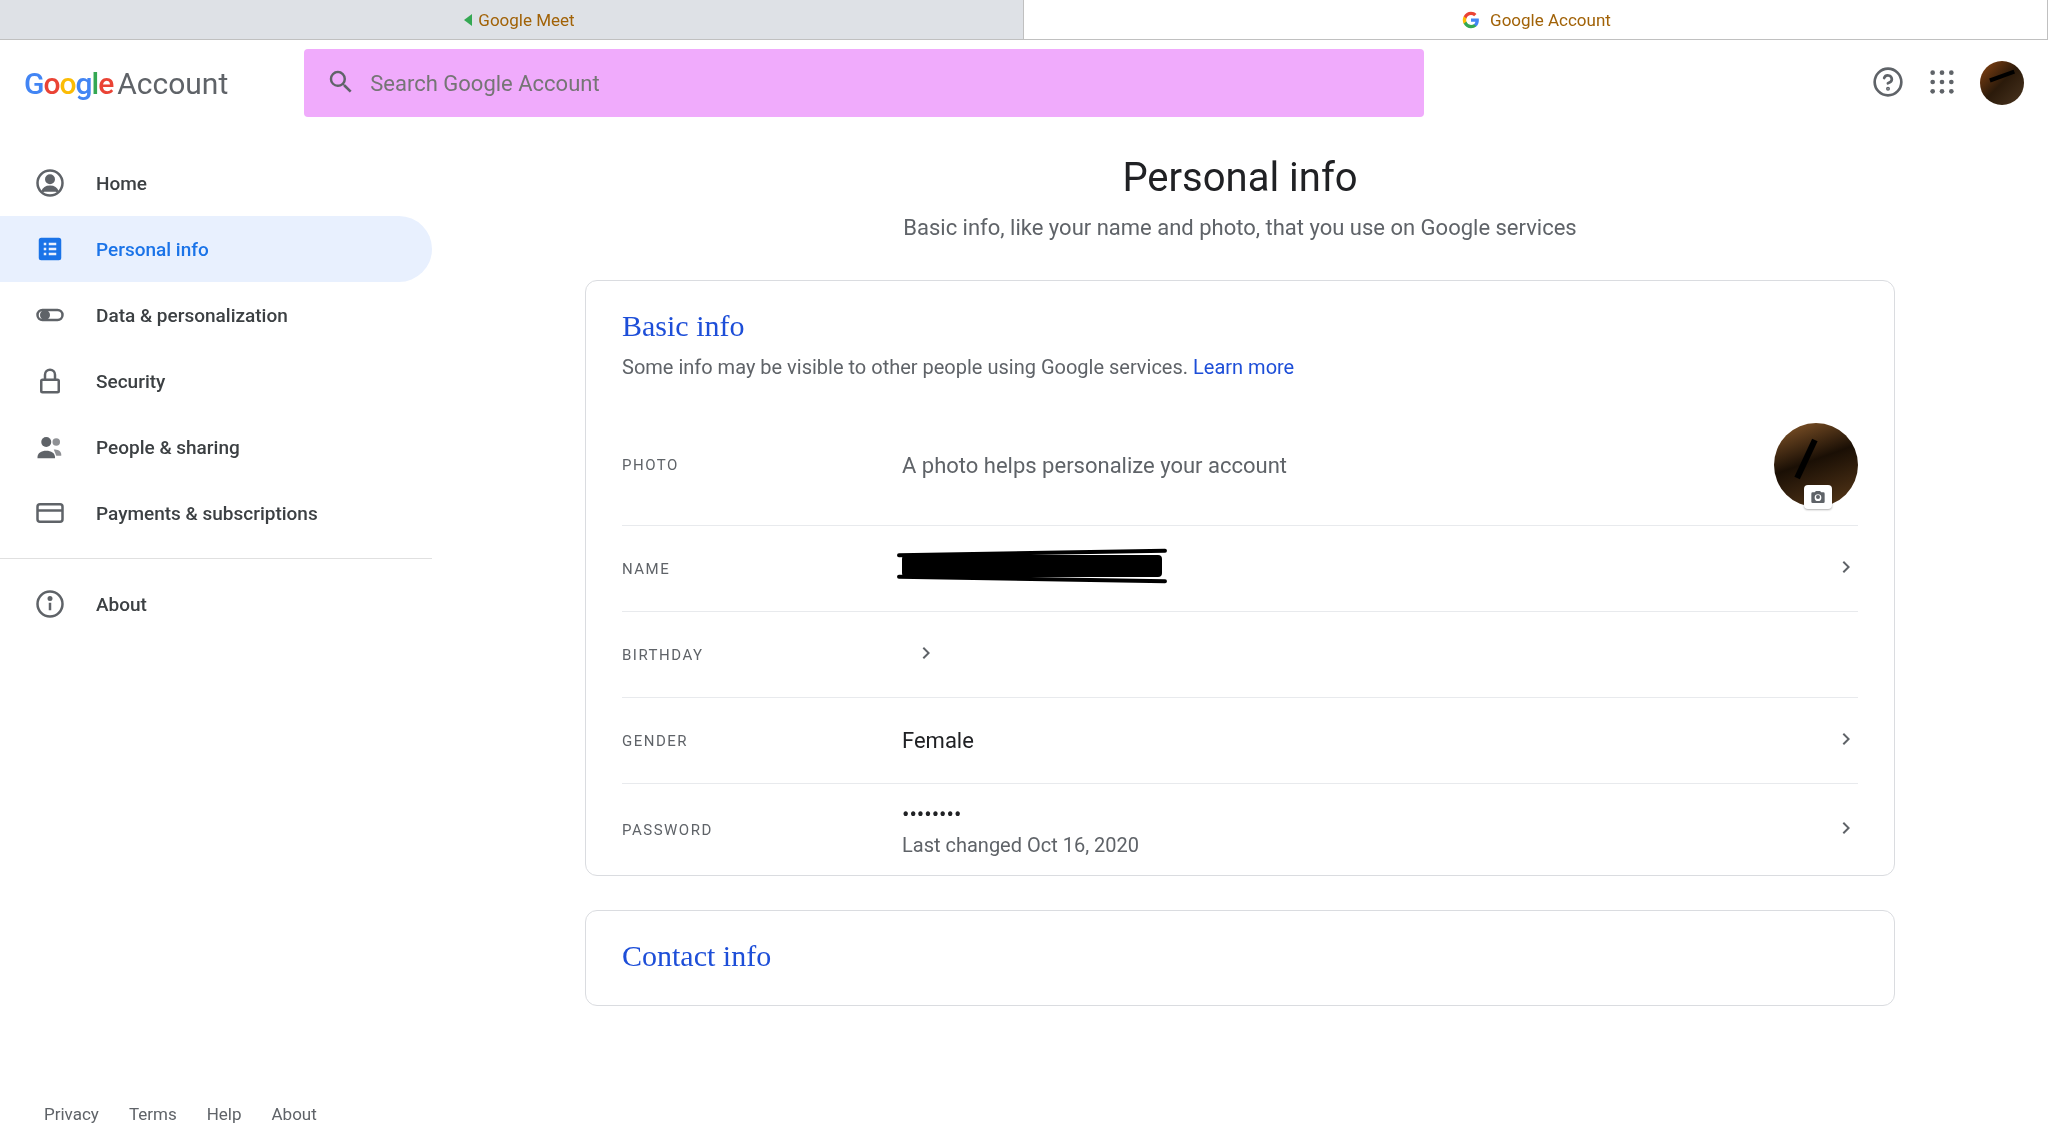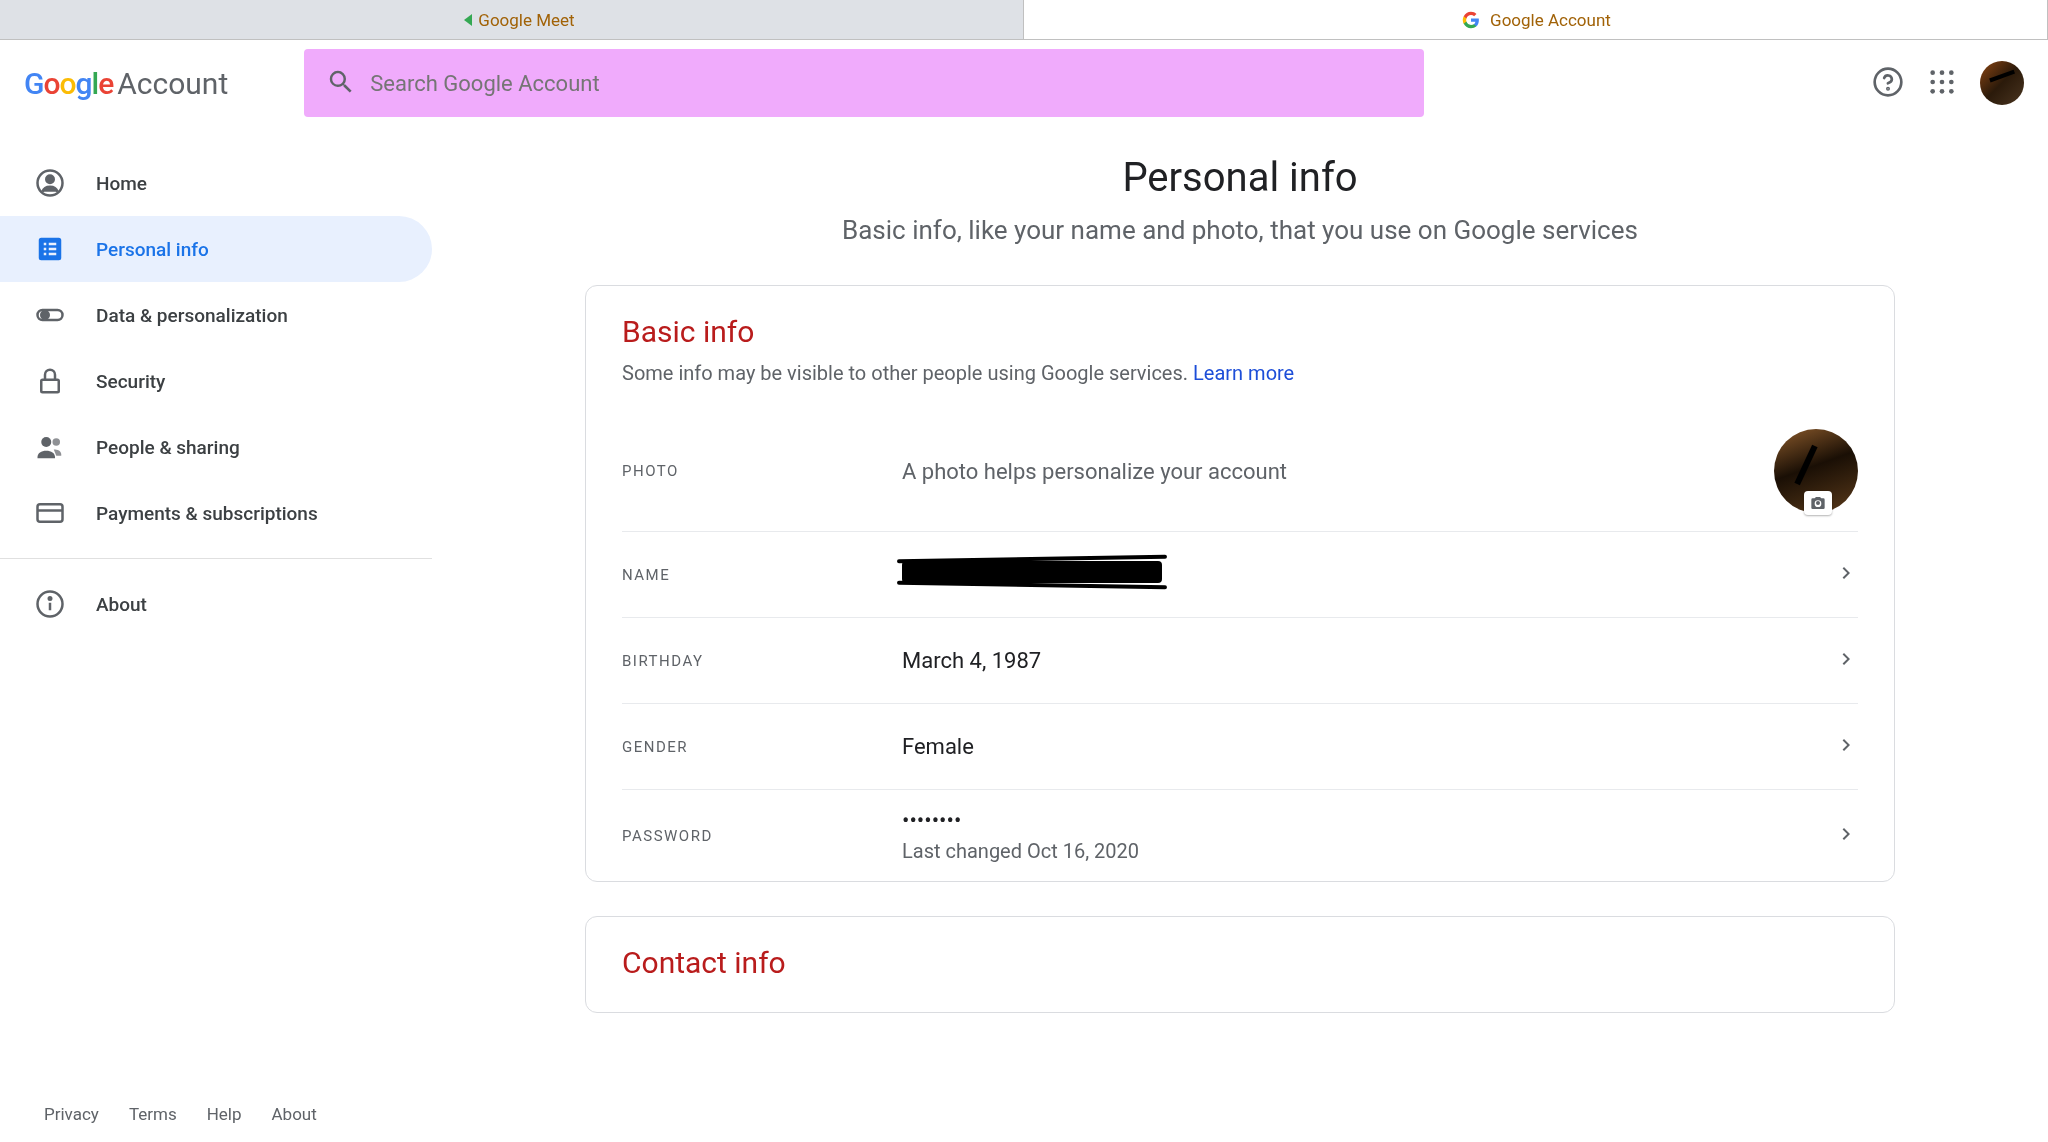--- a/index.html
+++ b/index.html
@@ -169,36 +169,37 @@
       align-items: center;
       padding-top: 28px;
     }
     .page-title {
       font-size: 40px;
       font-weight: 400;
       color: #202124;
       margin-bottom: 14px;
     }
     .page-subtitle {
-      font-size: 26px;
+      font-size: 22px;
       color: #5f6368;
       margin-bottom: 40px;
     }
     .card {
       width: 1310px;
       border: 1px solid #dadce0;
       border-radius: 12px;
       padding: 28px 36px 0 36px;
       margin-bottom: 34px;
     }
     .card-title {
       font-size: 30px;
       font-weight: 400;
-      color: #b91c1c;
+      color: #1d4ed8;
       margin-bottom: 12px;
+      font-family: Liberation Serif, serif;
     }
     .card-desc {
       font-size: 20px;
       color: #5f6368;
       margin-bottom: 26px;
     }
     .card-desc a {
       color: #1d4ed8;
       text-decoration: none;
     }
@@ -488,21 +489,20 @@
         <div class="row-value"><span class="redacted"></span></div>
         <span class="row-chevron">
           <svg width="24" height="24" viewBox="0 0 24 24" fill="currentColor">
               <path d="M10 6l6 6-6 6-1.4-1.4L13.2 12 8.6 7.4z"></path>
             </svg>
         </span>
       </div>
 
       <div class="row">
         <div class="row-label">BIRTHDAY</div>
-        <div class="row-value">March 4, 1987</div>
         <span class="row-chevron">
           <svg width="24" height="24" viewBox="0 0 24 24" fill="currentColor">
               <path d="M10 6l6 6-6 6-1.4-1.4L13.2 12 8.6 7.4z"></path>
             </svg>
         </span>
       </div>
 
       <div class="row">
         <div class="row-label">GENDER</div>
         <div class="row-value">Female</div>

